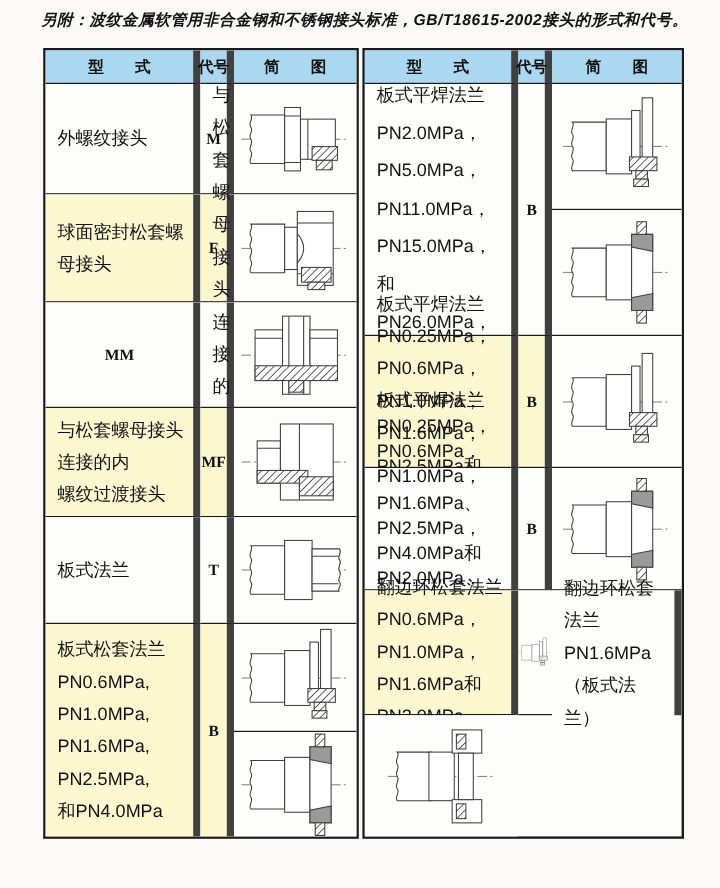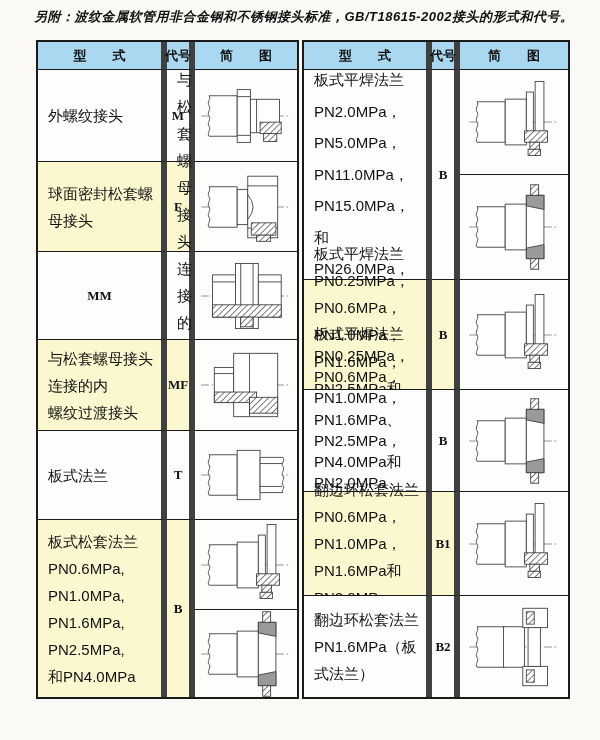--- a/index.html
+++ b/index.html
@@ -246,30 +246,28 @@
     <div class="cell cd">B</div>
     <div class="cell dg c3">
       <svg class="dgs" viewBox="0 0 104 100">
           <use href="#d-fl2"></use>
         </svg>
     </div>
 
     <div class="cell tp hl">翻边环松套法兰
 PN0.6MPa，PN1.0MPa，
 PN1.6MPa和PN2.0MPa，</div>
-    <div class="cell cd hl">B1</div>
     <div class="cell dg c3">
       <svg class="dgs" viewBox="0 0 104 100">
           <use href="#d-fl1"></use>
         </svg>
     </div>
 
     <div class="cell tp rb">翻边环松套法兰
 PN1.6MPa（板式法兰）</div>
-    <div class="cell cd rb">B2</div>
     <div class="cell dg c3 rb">
       <svg class="dgs" viewBox="0 0 104 100">
           <use href="#d-b2"></use>
         </svg>
     </div>
   </div>
 
 </div>
 
 </body></html>

